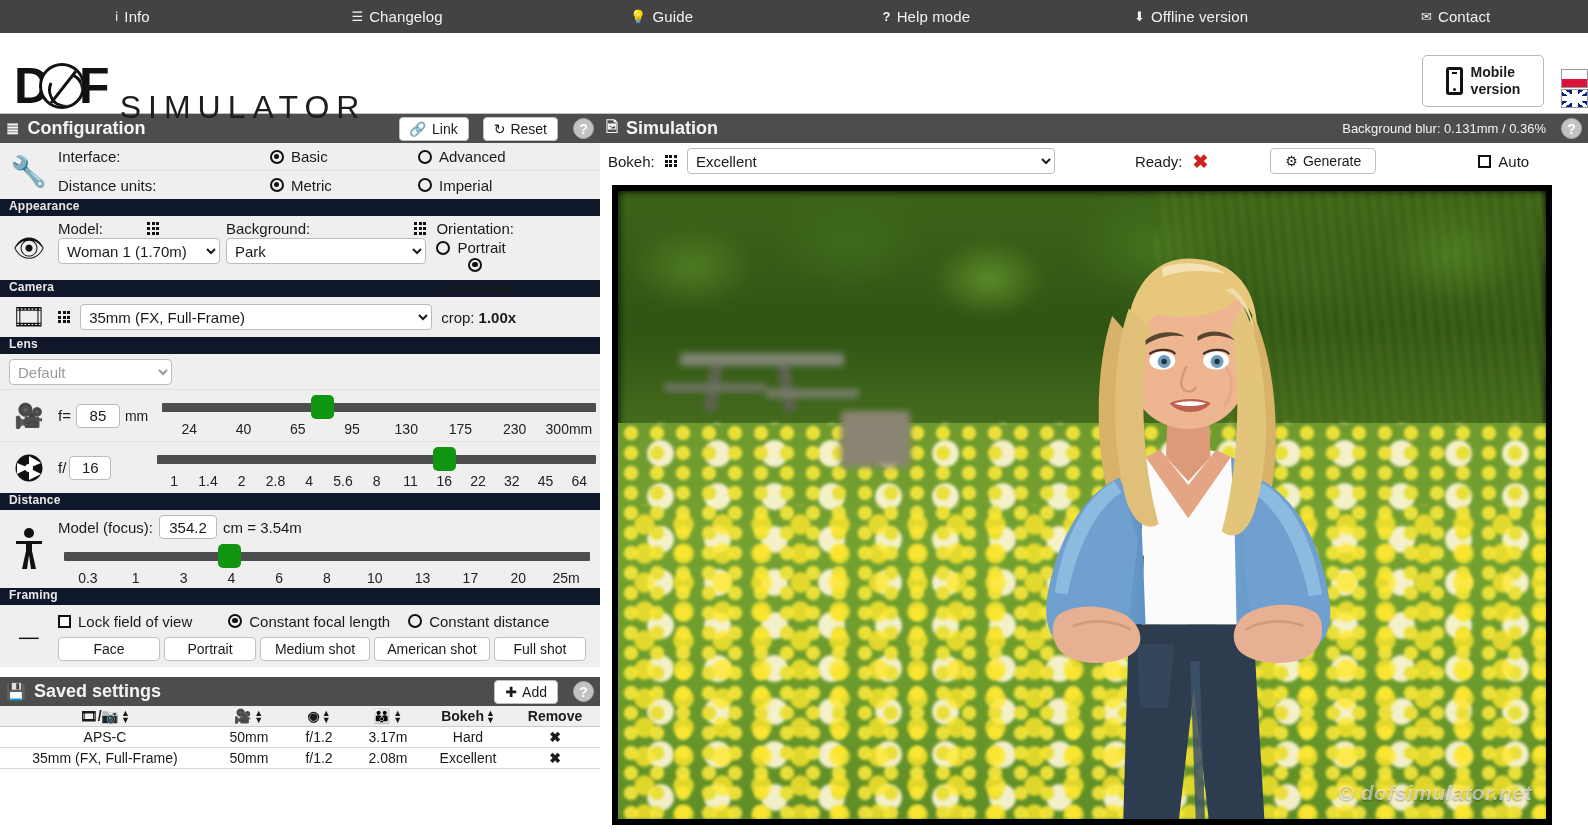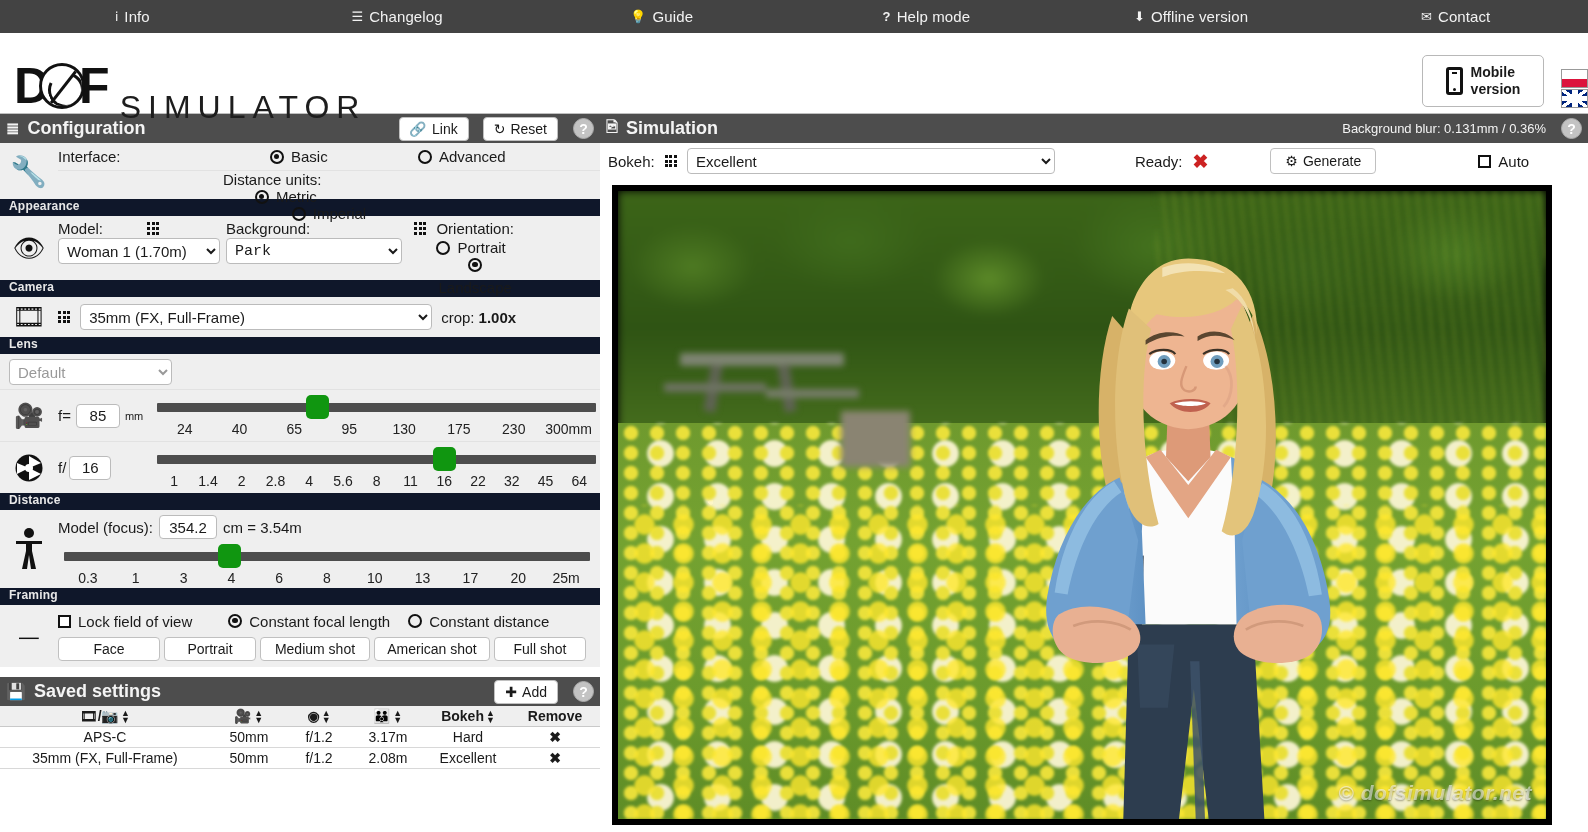--- a/index.html
+++ b/index.html
@@ -353,21 +353,21 @@
             <span style="width:212px;">Interface:</span>
             <span class="opt" style="width:148px;">
               <span class="radio on"></span>
               <span>Basic</span>
             </span>
             <span class="opt">
               <span class="radio"></span>
               <span>Advanced</span>
             </span>
           </div>
-          <div class="row" style="height:28px;flex-direction:column;">
+          <div class="row" style="height:28px;">
             <span style="width:212px;">Distance units:</span>
             <span class="opt" style="width:148px;">
               <span class="radio on"></span>
               <span>Metric</span>
             </span>
             <span class="opt">
               <span class="radio"></span>
               <span>Imperial</span>
             </span>
           </div>
@@ -408,21 +408,21 @@
                 <i></i>
                 <i></i>
                 <i></i>
                 <i></i>
                 <i></i>
                 <i></i>
                 <i></i>
                 <i></i>
             </span>
           </div>
-          <select style="width:176px;margin-top:1px;font-family:Liberation Mono, monospace;">
+          <select style="width:200px;margin-top:1px;">
             <option>Park</option>
           </select>
         </div>
         <div style="font-size:15px;line-height:17px;margin-left:4px;">
           <div>Orientation:</div>
           <div class="opt" style="margin-top:2px;">
             <span class="radio"></span>
             <span>Portrait</span>
           </div>
           <div class="opt" style="margin-top:2px;flex-direction:column;">
@@ -467,21 +467,21 @@
       <div style="padding:5px 8px 4px 9px;">
         <select style="width:163px;color:#999;">
           <option>Default</option>
         </select>
       </div>
 
       <div class="row" style="height:52px;border-top:1px solid #e2e2e2;">
         <div class="iconcell" style="font-size:24px;">🎥</div>
         <span style="font-size:15px;">f=</span>
         <input class="txt" style="width: 44px; margin: 0px 5px;" value="85">
-        <span style="font-size:11px;">mm</span>
+        <span style="font-size:14px;">mm</span>
         <div style="flex:1;margin-left:14px;margin-right:4px;">
           <div class="slider-wrap">
             <div class="slider-track"></div>
             <div class="slider-knob" id="focalKnob" style="left: 148.34px;"></div>
           </div>
           <div class="ticks">
             <span>24</span>
             <span>40</span>
             <span>65</span>
             <span>95</span>

